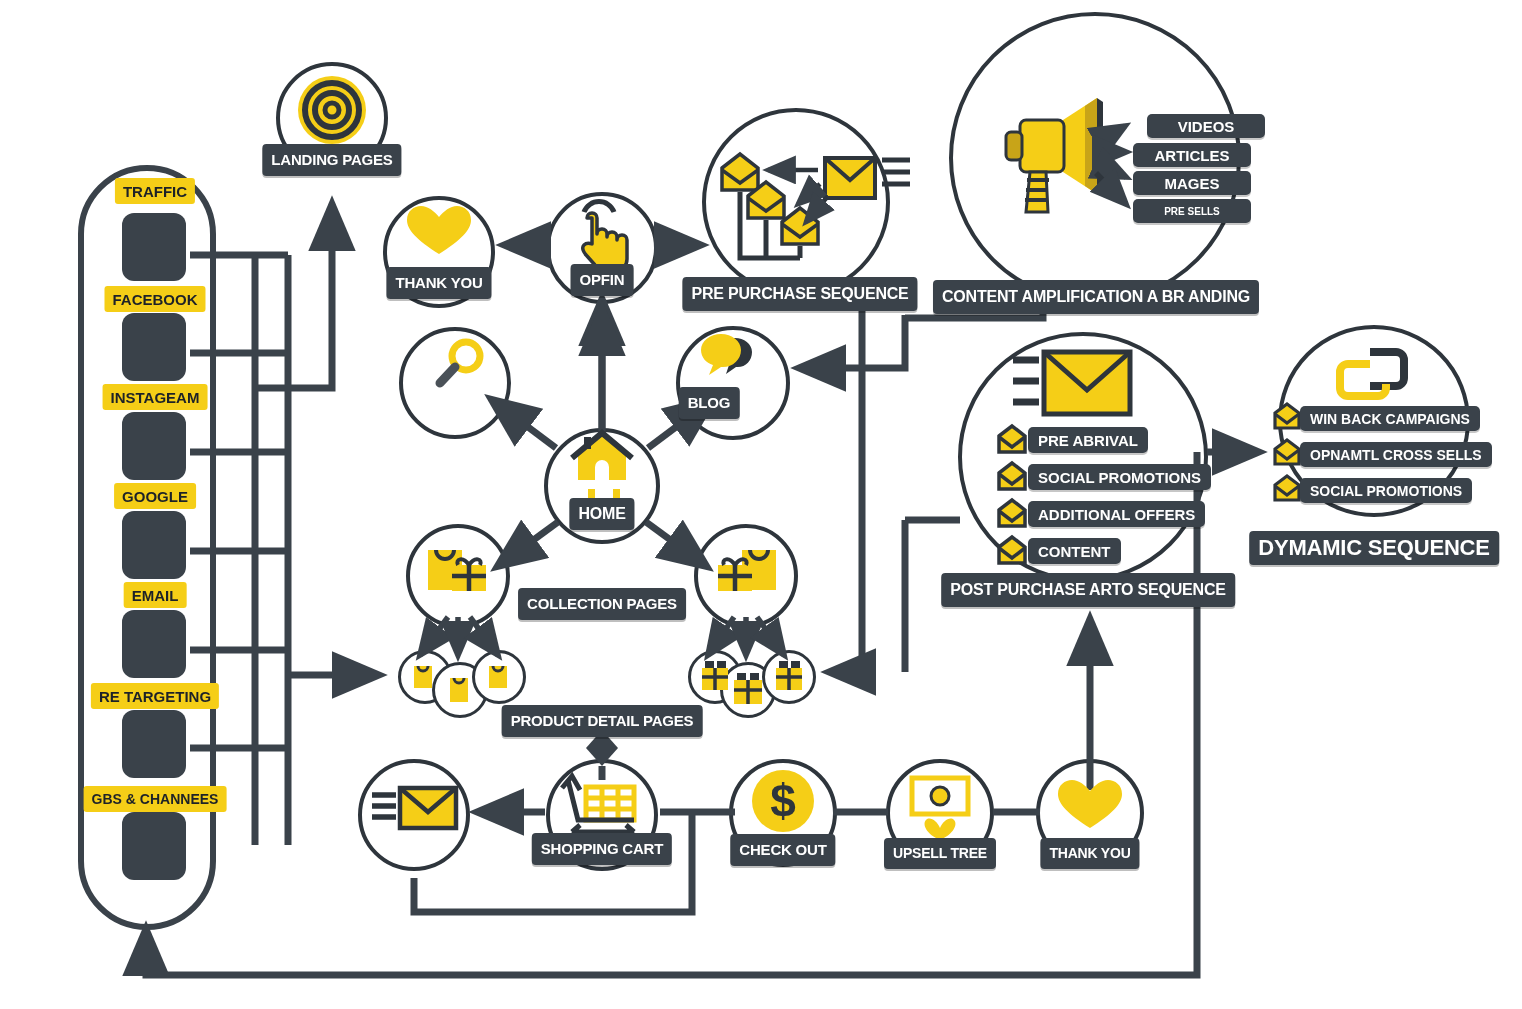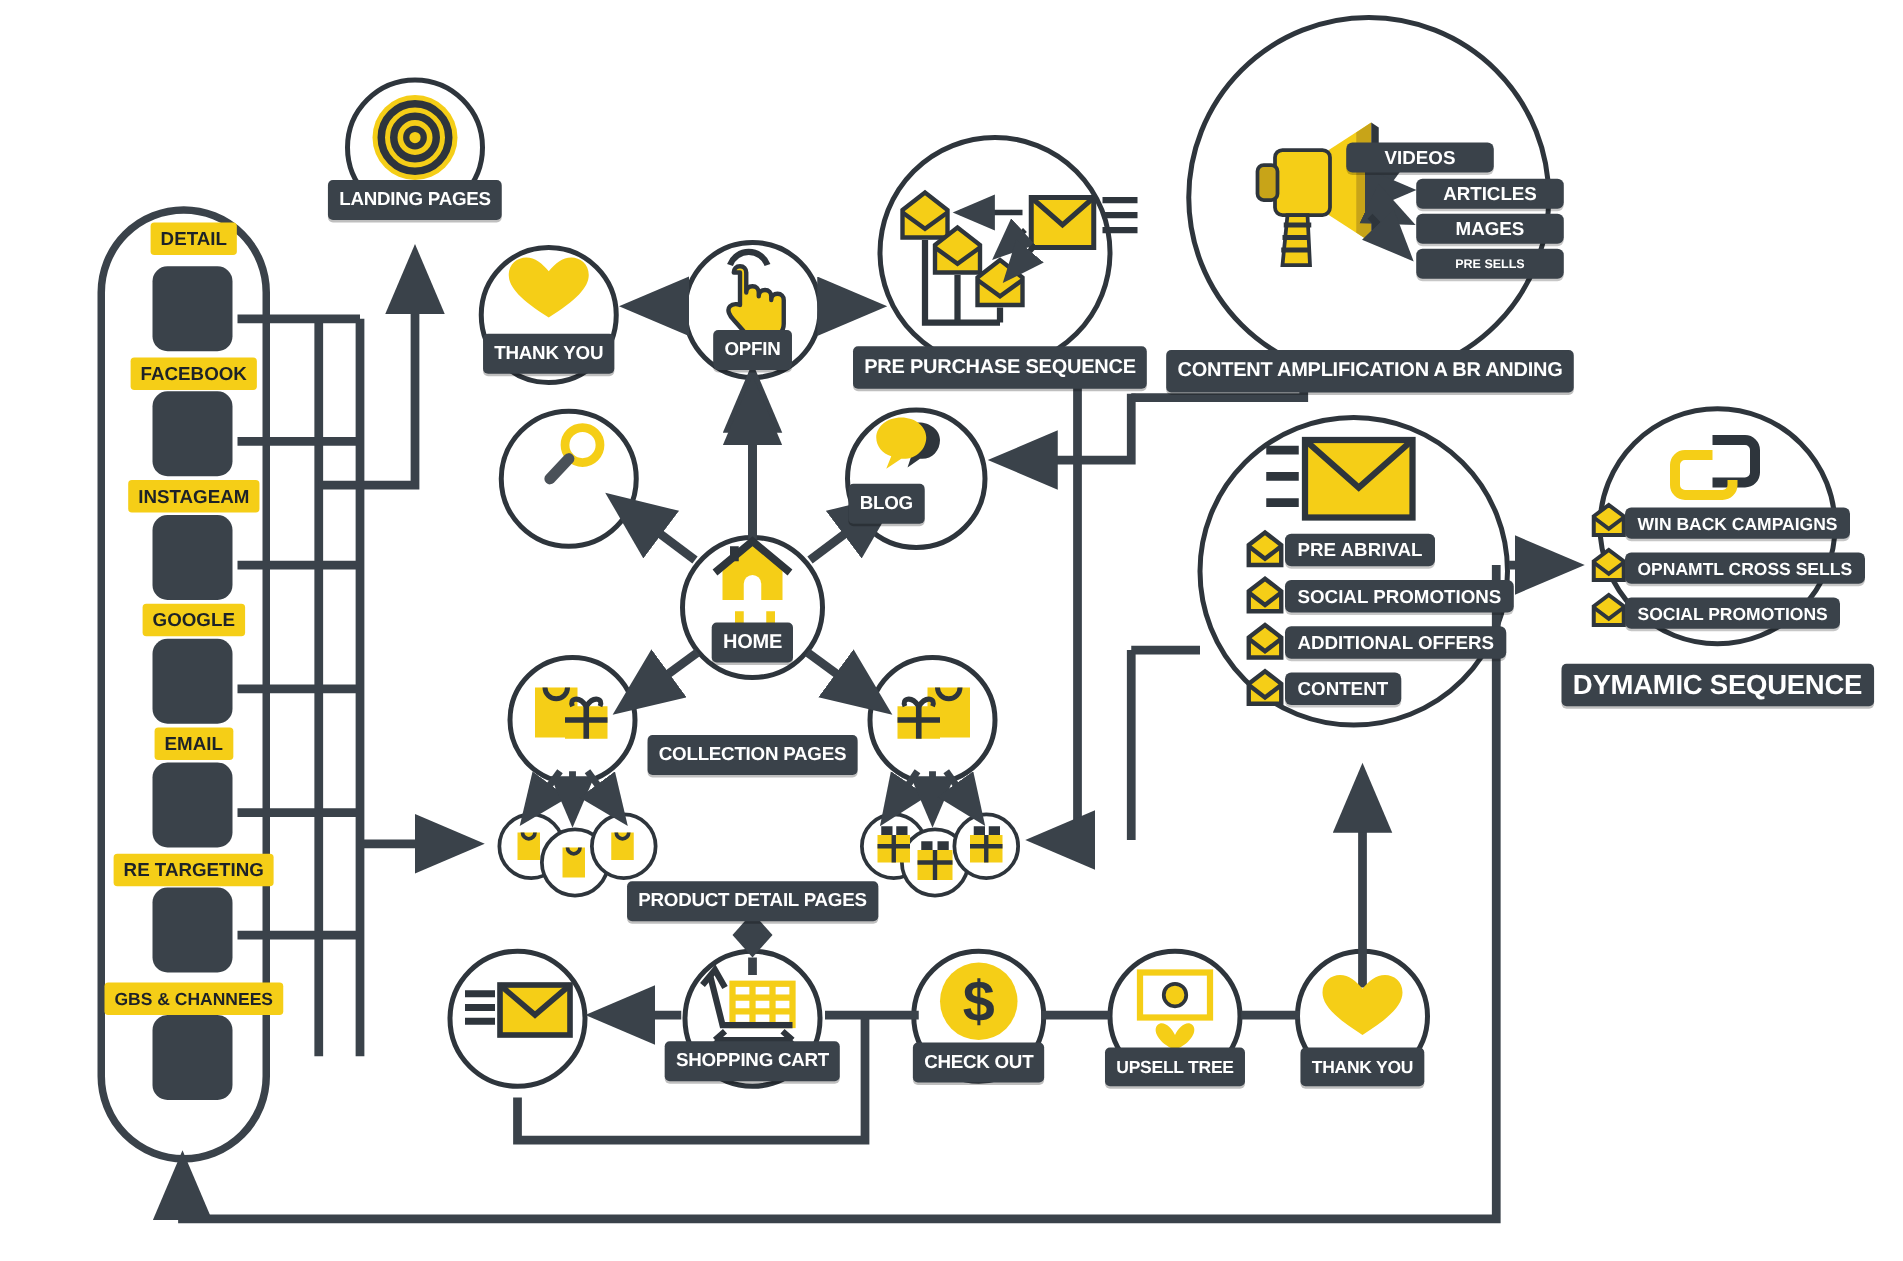--- a/index.html
+++ b/index.html
@@ -129,21 +129,21 @@
       <path d="M458,617 L458,655" marker-end="url(#ar)"></path>
       <path d="M470,617 L498,655" marker-end="url(#ar)"></path>
       <path d="M734,617 L708,655" marker-end="url(#ar)"></path>
       <path d="M746,617 L746,655" marker-end="url(#ar)"></path>
       <path d="M757,617 L784,655" marker-end="url(#ar)"></path>
     </g>
   </svg>
 
   <div class="capsule" style="left:78px;top:165px;width:138px;height:765px;"></div>
 
-  <div class="ylbl" style="left:155px;top:178px;height:22px;font-size:15px;">DETAIL</div>
+  <div class="ylbl" style="left:155px;top:178px;height:22px;font-size:15px;">TRAFFIC</div>
 
   <div class="sq" style="left:122px;top:213px;width:64px;height:68px;"></div>
   <div class="ylbl" style="left:155px;top:286px;height:22px;font-size:15px;">FACEBOOK</div>
 
   <div class="sq" style="left:122px;top:313px;width:64px;height:68px;"></div>
   <div class="ylbl" style="left:155px;top:384px;height:22px;font-size:15px;">INSTAGEAM</div>
 
   <div class="sq" style="left:122px;top:412px;width:64px;height:68px;"></div>
   <div class="ylbl" style="left:155px;top:483px;height:22px;font-size:15px;">GOOGLE</div>
 
@@ -201,26 +201,27 @@
   <div class="lbl" style="left:783px;top:834px;height:26px;font-size:15px;">CHECK OUT</div>
 
   <div class="circ" style="left:886px;top:759px;width:108px;height:108px;"></div>
   <div class="lbl" style="left:940px;top:838px;height:25px;font-size:14px;">UPSELL TREE</div>
 
   <div class="circ" style="left:1036px;top:759px;width:108px;height:108px;"></div>
   <div class="lbl" style="left:1090px;top:838px;height:25px;font-size:14px;">THANK YOU</div>
 
   <div class="circ" style="left:949px;top:12px;width:292px;height:292px;"></div>
   <div class="lbl" style="left:1096px;top:280px;height:28px;font-size:16px;">CONTENT AMPLIFICATION A BR ANDING</div>
-  <div class="pill" style="left:1077px;top:114px;width:98px;height:24px;font-size:15px;">VIDEOS</div>
+  <div class="pill" style="left:1147px;top:114px;width:98px;height:24px;font-size:15px;">VIDEOS</div>
   <div class="pill" style="left:1133px;top:143px;width:98px;height:24px;font-size:15px;">ARTICLES</div>
   <div class="pill" style="left:1133px;top:171px;width:98px;height:24px;font-size:15px;">MAGES</div>
   <div class="pill" style="left:1133px;top:199px;width:98px;height:24px;font-size:10px;">PRE SELLS</div>
 
   <div class="circ" style="left:958px;top:332px;width:250px;height:250px;"></div>
+  <div class="lbl" style="left:1088px;top:573px;height:28px;font-size:16px;">POST PURCHASE ARTO SEQUENCE</div>
   <div class="pill" style="left:1028px;top:427px;height:26px;font-size:15px;">PRE ABRIVAL</div>
   <div class="pill" style="left:1028px;top:464px;height:26px;font-size:15px;">SOCIAL PROMOTIONS</div>
   <div class="pill" style="left:1028px;top:501px;height:26px;font-size:15px;">ADDITIONAL OFFERS</div>
   <div class="pill" style="left:1028px;top:538px;height:26px;font-size:15px;">CONTENT</div>
 
   <div class="circ" style="left:1278px;top:325px;width:192px;height:192px;"></div>
   <div class="lbl" style="left:1374px;top:531px;height:28px;font-size:22px;">DYMAMIC SEQUENCE</div>
   <div class="pill" style="left:1300px;top:406px;height:25px;font-size:14px;">WIN BACK CAMPAIGNS</div>
   <div class="pill" style="left:1300px;top:442px;height:25px;font-size:14px;">OPNAMTL CROSS SELLS</div>
   <div class="pill" style="left:1300px;top:478px;height:25px;font-size:14px;">SOCIAL PROMOTIONS</div>

